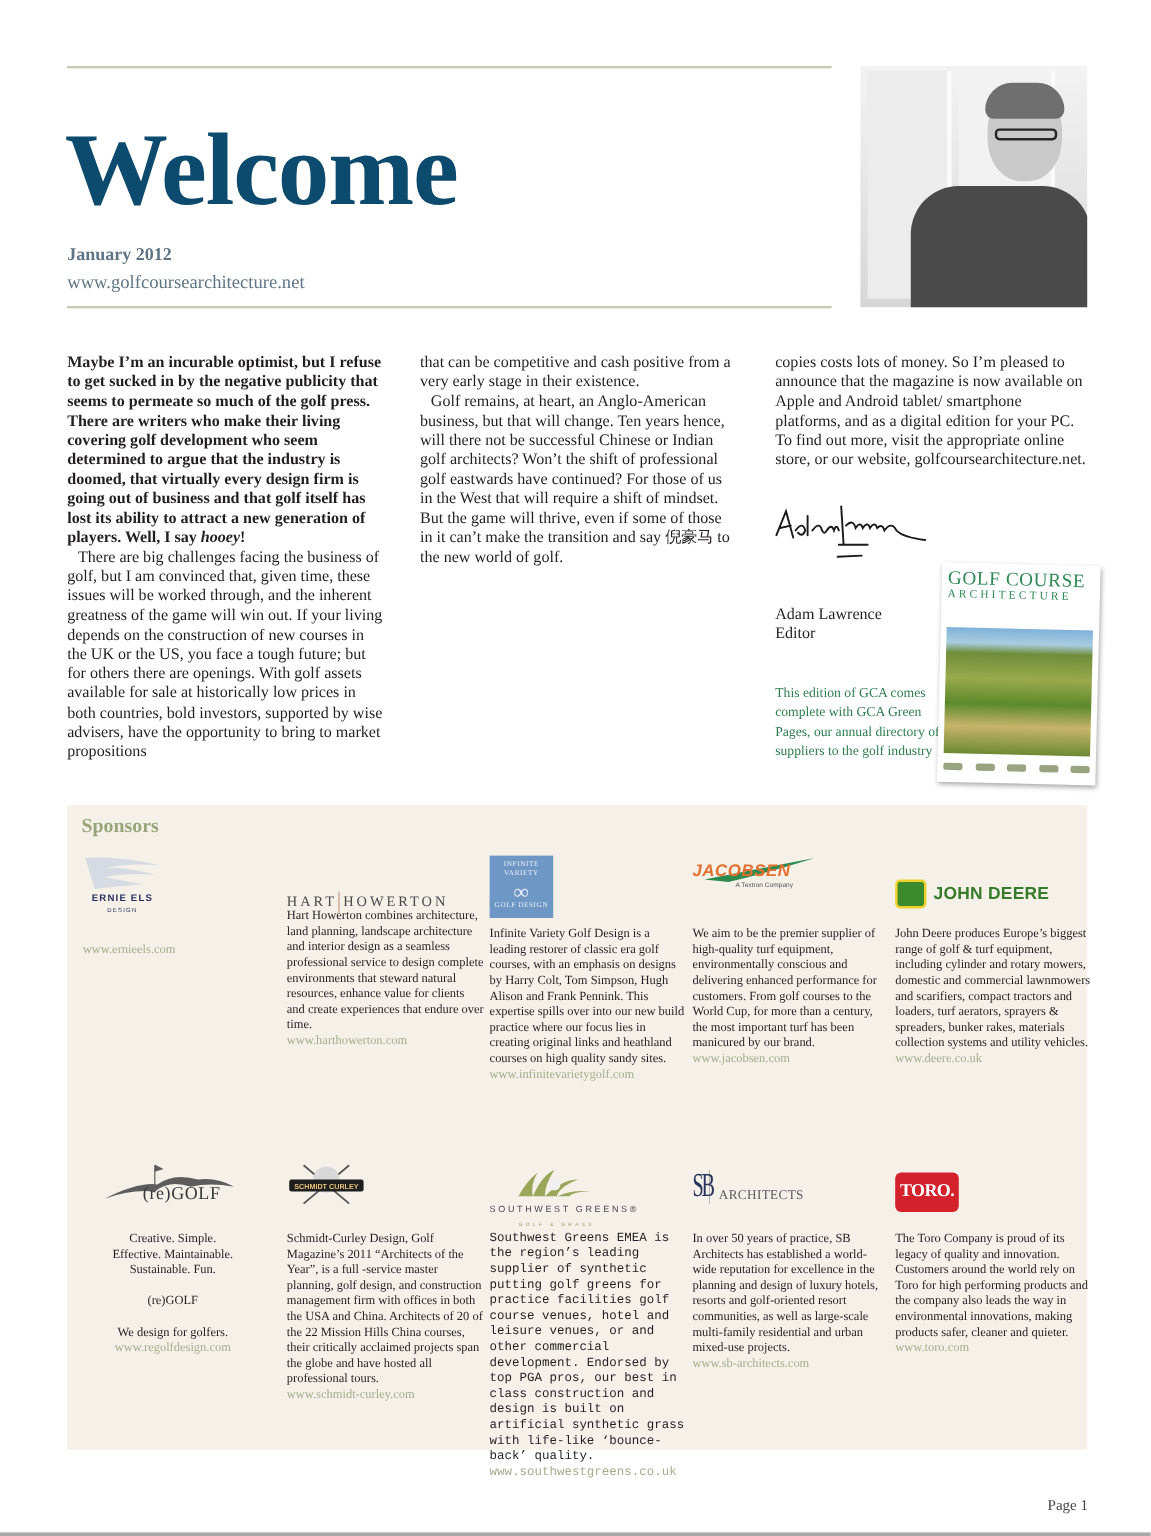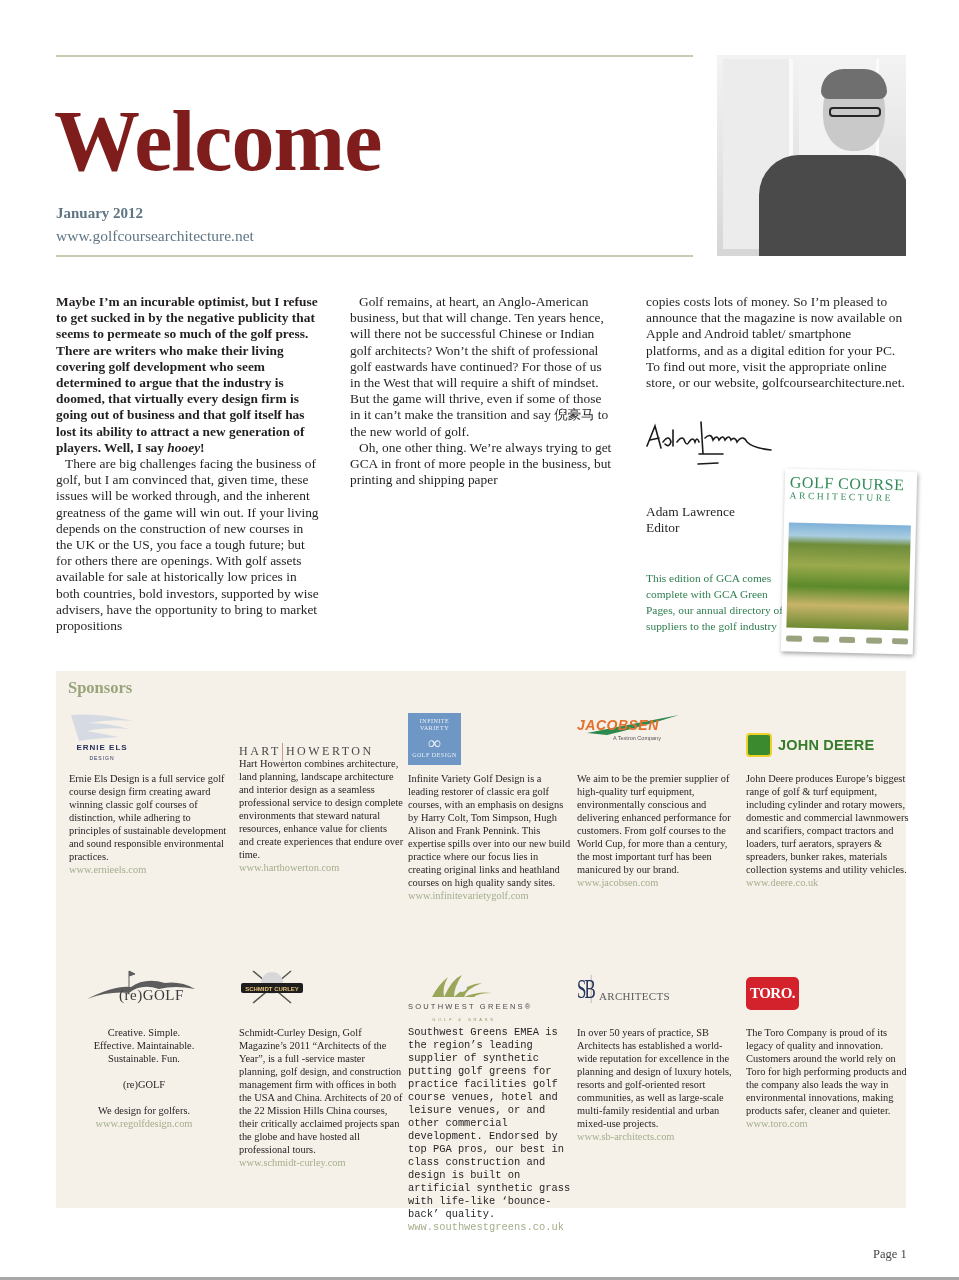--- a/index.html
+++ b/index.html
@@ -3,21 +3,21 @@
 <meta charset="utf-8">
 <style>
   * { box-sizing: border-box; margin: 0; padding: 0; }
   html, body { width: 959px; height: 1280px; background: #ffffff; overflow: hidden; }
   body { position: relative; font-family: "Liberation Serif", "DejaVu Serif", serif; color: #231f20; }
 
   .rule { position: absolute; left: 56px; width: 637px; height: 2px; background: #c9cab4; }
   .rule.top { top: 55px; }
   .rule.mid { top: 255px; }
 
-  .title { position: absolute; left: 54px; top: 98px; font-size: 86px; line-height: 1; color: #7f1d1d; letter-spacing: -1px; font-family: "Liberation Serif", serif; }
+  .title { position: absolute; left: 54px; top: 98px; font-size: 86px; line-height: 1; color: #0c4a6e; letter-spacing: -1px; font-family: "Liberation Serif", serif; }
   .issue-date { position: absolute; left: 56px; top: 205px; font-size: 15px; font-weight: bold; color: #5f7584; }
   .site-url { position: absolute; left: 56px; top: 227px; font-size: 15.5px; color: #5f7584; }
 
   .photo { position: absolute; left: 717px; top: 55px; width: 189px; height: 201px; background: linear-gradient(180deg, #f3f3f3 0%, #e4e4e4 55%, #d6d6d6 100%); overflow: hidden; }
   .photo .window { position: absolute; left: 6px; top: 4px; width: 70px; height: 190px; border-right: 4px solid #fafafa; background: #ececec; }
   .photo .window2 { position: absolute; left: 82px; top: 4px; width: 80px; height: 100px; background: #f2f2f2; border-right: 3px solid #fbfbfb; }
   .photo .body { position: absolute; left: 42px; top: 100px; width: 150px; height: 110px; background: #4a4a4a; border-radius: 40px 40px 0 0; }
   .photo .head { position: absolute; left: 106px; top: 18px; width: 62px; height: 78px; background: #c9c9c9; border-radius: 45%; }
   .photo .hair { position: absolute; left: 104px; top: 14px; width: 66px; height: 30px; background: #6f6f6f; border-radius: 30px 30px 10px 10px; }
   .photo .glasses { position: absolute; left: 112px; top: 52px; width: 52px; height: 10px; border: 2px solid #262626; border-radius: 4px; }
@@ -89,22 +89,22 @@
   <div class="hair"></div>
   <div class="glasses"></div>
 </div>
 
 <div class="col col1">
   <p class="lead"><span>Maybe I’m an incurable optimist, but I refuse to get sucked in by the negative publicity that seems to permeate so much of the golf press. There are writers who make their living covering golf development who seem determined to argue that the industry is doomed, that virtually every design firm is going out of business and that golf itself has lost its ability to attract a new generation of players. Well, I say </span><em>hooey</em><span>!</span></p>
   <p class="ind">There are big challenges facing the business of golf, but I am convinced that, given time, these issues will be worked through, and the inherent greatness of the game will win out. If your living depends on the construction of new courses in the UK or the US, you face a tough future; but for others there are openings. With golf assets available for sale at historically low prices in both countries, bold investors, supported by wise advisers, have the opportunity to bring to market propositions</p>
 </div>
 
 <div class="col col2">
+  <p>that can be competitive and cash positive from a very early stage in their existence.</p>
   <p class="ind">Golf remains, at heart, an Anglo-American business, but that will change. Ten years hence, will there not be successful Chinese or Indian golf architects? Won’t the shift of professional golf eastwards have continued? For those of us in the West that will require a shift of mindset. But the game will thrive, even if some of those in it can’t make the transition and say 倪豪马 to the new world of golf.</p>
-  <p class="ind">Oh, one other thing. We’re always trying to get GCA in front of more people in the business, but printing and shipping paper</p>
 </div>
 
 <div class="col col3">
   <p>copies costs lots of money. So I’m pleased to announce that the magazine is now available on Apple and Android tablet/ smartphone platforms, and as a digital edition for your PC. To find out more, visit the appropriate online store, or our website, golfcoursearchitecture.net.</p>
 </div>
 
 <svg class="signature" viewBox="0 0 140 52">
   <path d="M4 28 L12 8 L18 30 M7 22 L16 20 M20 24 q6 -8 8 0 q-2 6 -6 2 M30 12 L30 28 M34 24 q6 -8 8 0 q2 4 4 0 M46 24 q4 -6 6 0 q2 -6 4 0 M58 4 L60 36 M56 36 L80 36 M55 46 L75 45 M62 20 q6 -6 8 2 q4 -6 6 0 q4 -6 6 0 q4 -6 6 0 q4 -4 6 2 q6 -8 10 0 q6 6 24 8" fill="none" stroke="#1a1a1a" stroke-width="1.6" stroke-linecap="round"></path>
 </svg>
 
@@ -130,21 +130,21 @@
 
   <div class="sp" style="left:13px; top:42px;">
     <div class="logo" style="top:0; width:66px;">
       <svg width="66" height="28" viewBox="0 0 66 28">
         <path d="M2 2 Q30 0 64 8 Q40 6 20 10 Q40 10 60 16 Q36 14 18 18 Q30 20 50 24 Q20 26 10 28 Z" fill="#d6dbe3"></path>
       </svg>
       <div class="logo-ee-text">ERNIE ELS</div>
       <div class="logo-ee-sub">DESIGN</div>
     </div>
     <div class="desc" style="top:59px;">
-      <span>Ernie Els Design is a full service golf course design firm creating award winning classic golf courses of distinction, while adhering to principles of sustainable development and sound responsible environmental practices.</span><br>
+      <br>
       <span class="url">www.ernieels.com</span>
     </div>
   </div>
 
   <div class="sp" style="left:183px; top:42px;">
     <div class="logo logo-hh" style="top:30px;"><span>HART</span><span class="bar"></span><span>HOWERTON</span></div>
     <div class="desc" style="top:44px;">
       <span>Hart Howerton combines architecture, land planning, landscape architecture and interior design as a seamless professional service to design complete environments that steward natural resources, enhance value for clients and create experiences that endure over time.</span><br>
       <span class="url">www.harthowerton.com</span>
     </div>

